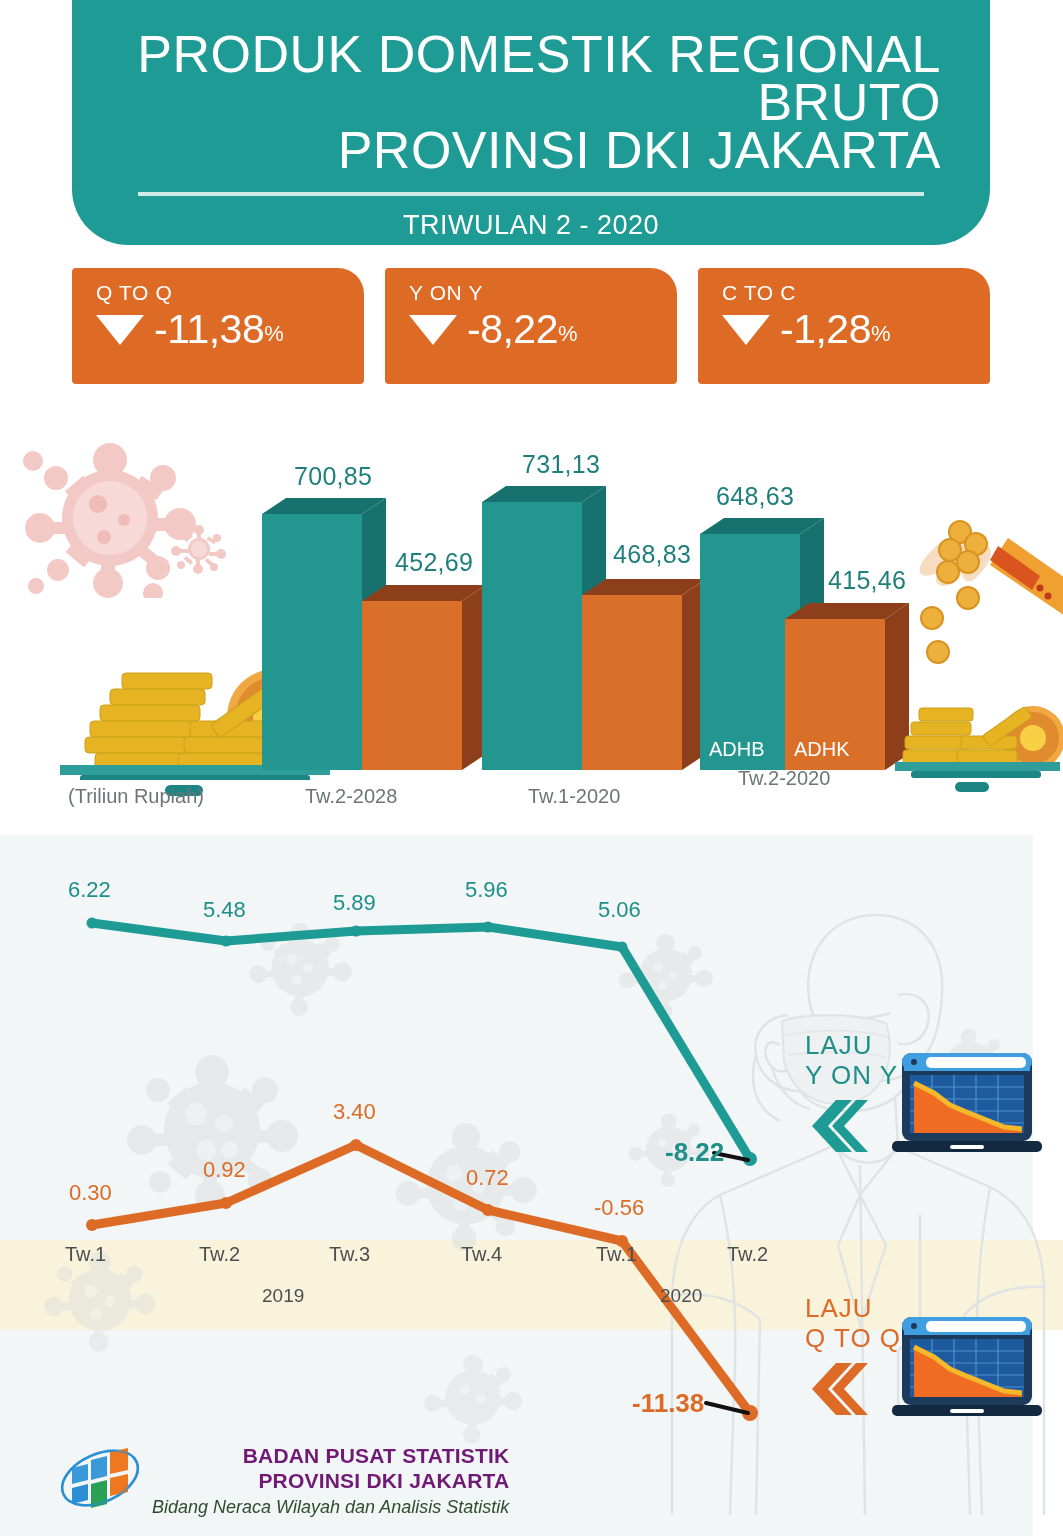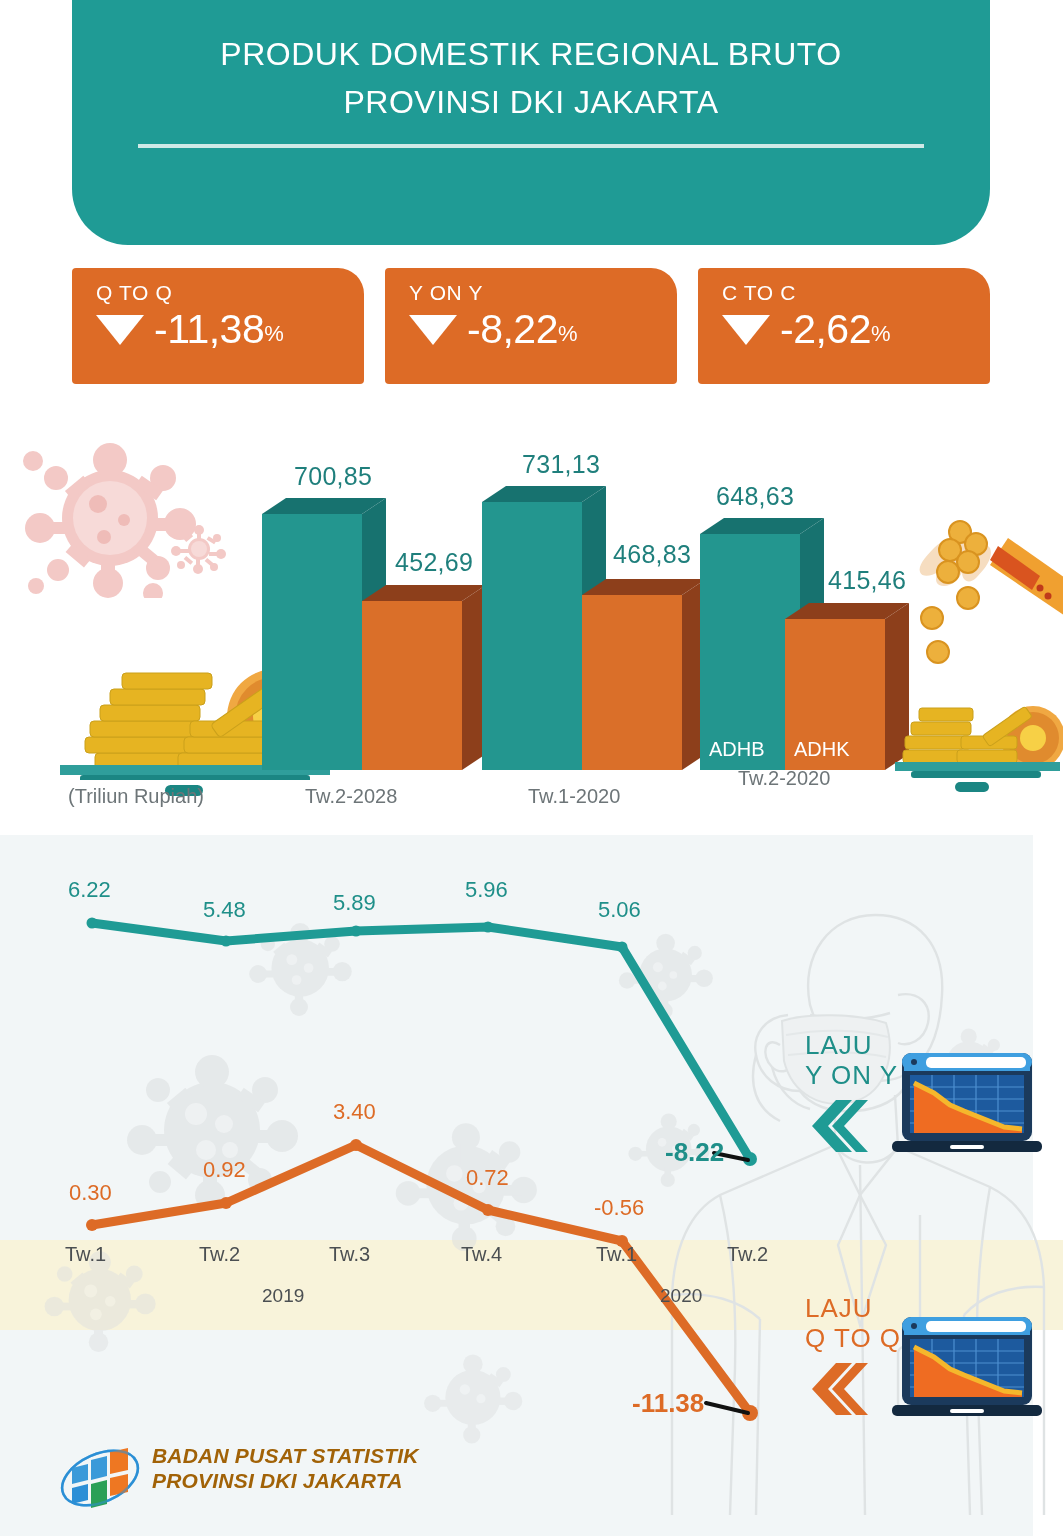--- a/index.html
+++ b/index.html
@@ -14,22 +14,22 @@
   
   #header-banner{
     left:72px;top:0;width:918px;height:245px;
     background:#1f9b95;
     border-bottom-left-radius:56px;border-bottom-right-radius:56px;
     box-sizing:border-box;
     display:flex;flex-direction:column;align-items:center;justify-content:flex-start;
     padding-top:30px;
   }
   #header-title{
-    color:#ffffff;font-size:32px;line-height:48px;font-weight:400;
-    letter-spacing:.5px;text-align:center;max-width:820px;
+    color:#ffffff;font-size:52px;line-height:48px;font-weight:400;
+    letter-spacing:.5px;text-align:right;max-width:820px;
   }
   #header-rule{
     width:786px;height:4px;background:#cfe9e7;margin:18px 0 14px 0;
   }
   #header-subtitle{
     color:#ffffff;font-size:27px;letter-spacing:.5px;font-weight:400;
   }
 
   
   #stat-cards{
@@ -84,32 +84,33 @@
   .x-label{position:absolute;color:#4b4f52;font-size:20px;white-space:nowrap;}
   .yr-label{position:absolute;color:#4b4f52;font-size:19px;white-space:nowrap;}
 
   .laju{position:absolute;font-size:26px;line-height:30px;letter-spacing:1px;text-align:left;}
   .laju.teal{color:#1f8f89;}
   .laju.orange{color:#dd6b26;}
 
   
   #footer-logo{position:absolute;left:58px;top:1436px;width:84px;height:84px;}
   #footer-text{position:absolute;left:152px;top:1443px;}
-  .f1{color:#a16207;font-size:21px;font-weight:bold;font-style:italic;line-height:25px;letter-spacing:.2px;}
+  .f1{color:#701a75;font-size:21px;font-weight:bold;line-height:25px;letter-spacing:.2px;text-align:right;}
   .f2{color:#2f4a2c;font-size:18px;font-style:italic;line-height:24px;margin-top:2px;}
 </style>
 </head>
 <body>
 
 <div class="abs" id="header-banner">
   <div id="header-title">
     <div>PRODUK DOMESTIK REGIONAL BRUTO</div>
     <div>PROVINSI DKI JAKARTA</div>
   </div>
   <div id="header-rule"></div>
+  <div id="header-subtitle">TRIWULAN 2 - 2020</div>
 </div>
 
 <div class="abs" id="stat-cards">
 
   <div class="stat-card">
     <div class="stat-label">Q TO Q</div>
     <div class="stat-value-row">
       <div class="tri-down"></div>
       <div class="stat-value">-11,38</div>
       <div class="stat-pct">%</div>
@@ -122,21 +123,21 @@
       <div class="tri-down"></div>
       <div class="stat-value">-8,22</div>
       <div class="stat-pct">%</div>
     </div>
   </div>
 
   <div class="stat-card">
     <div class="stat-label">C TO C</div>
     <div class="stat-value-row">
       <div class="tri-down"></div>
-      <div class="stat-value">-2,62</div>
+      <div class="stat-value">-1,28</div>
       <div class="stat-pct">%</div>
     </div>
   </div>
 
 </div>
 
 <div class="abs" id="bar-section">
 
   <svg class="virus" style="left:18px;top:38px;" width="200" height="160" viewBox="0 0 200 160">
     <g fill="#f3c9c6">
@@ -655,13 +656,14 @@
     <path d="M33 24 L49 20 L49 40 L33 44 Z" fill="#3a9ad9"></path>
     <path d="M33 48 L49 44 L49 68 L33 72 Z" fill="#2aa056"></path>
     <path d="M52 16 L70 12 L70 34 L52 38 Z" fill="#ee7722"></path>
     <path d="M52 42 L70 38 L70 56 L52 60 Z" fill="#ee7722"></path>
   </g>
   <ellipse cx="42" cy="42" rx="40" ry="24" fill="none" stroke="#2c8fd6" stroke-width="2.5" transform="rotate(-24 42 42)" opacity="0.55"></ellipse>
 </svg>
 <div id="footer-text">
   <div class="f1">BADAN PUSAT STATISTIK</div>
   <div class="f1">PROVINSI DKI JAKARTA</div>
+  <div class="f2">Bidang Neraca Wilayah dan Analisis Statistik</div>
 </div>
 
 </body></html>

